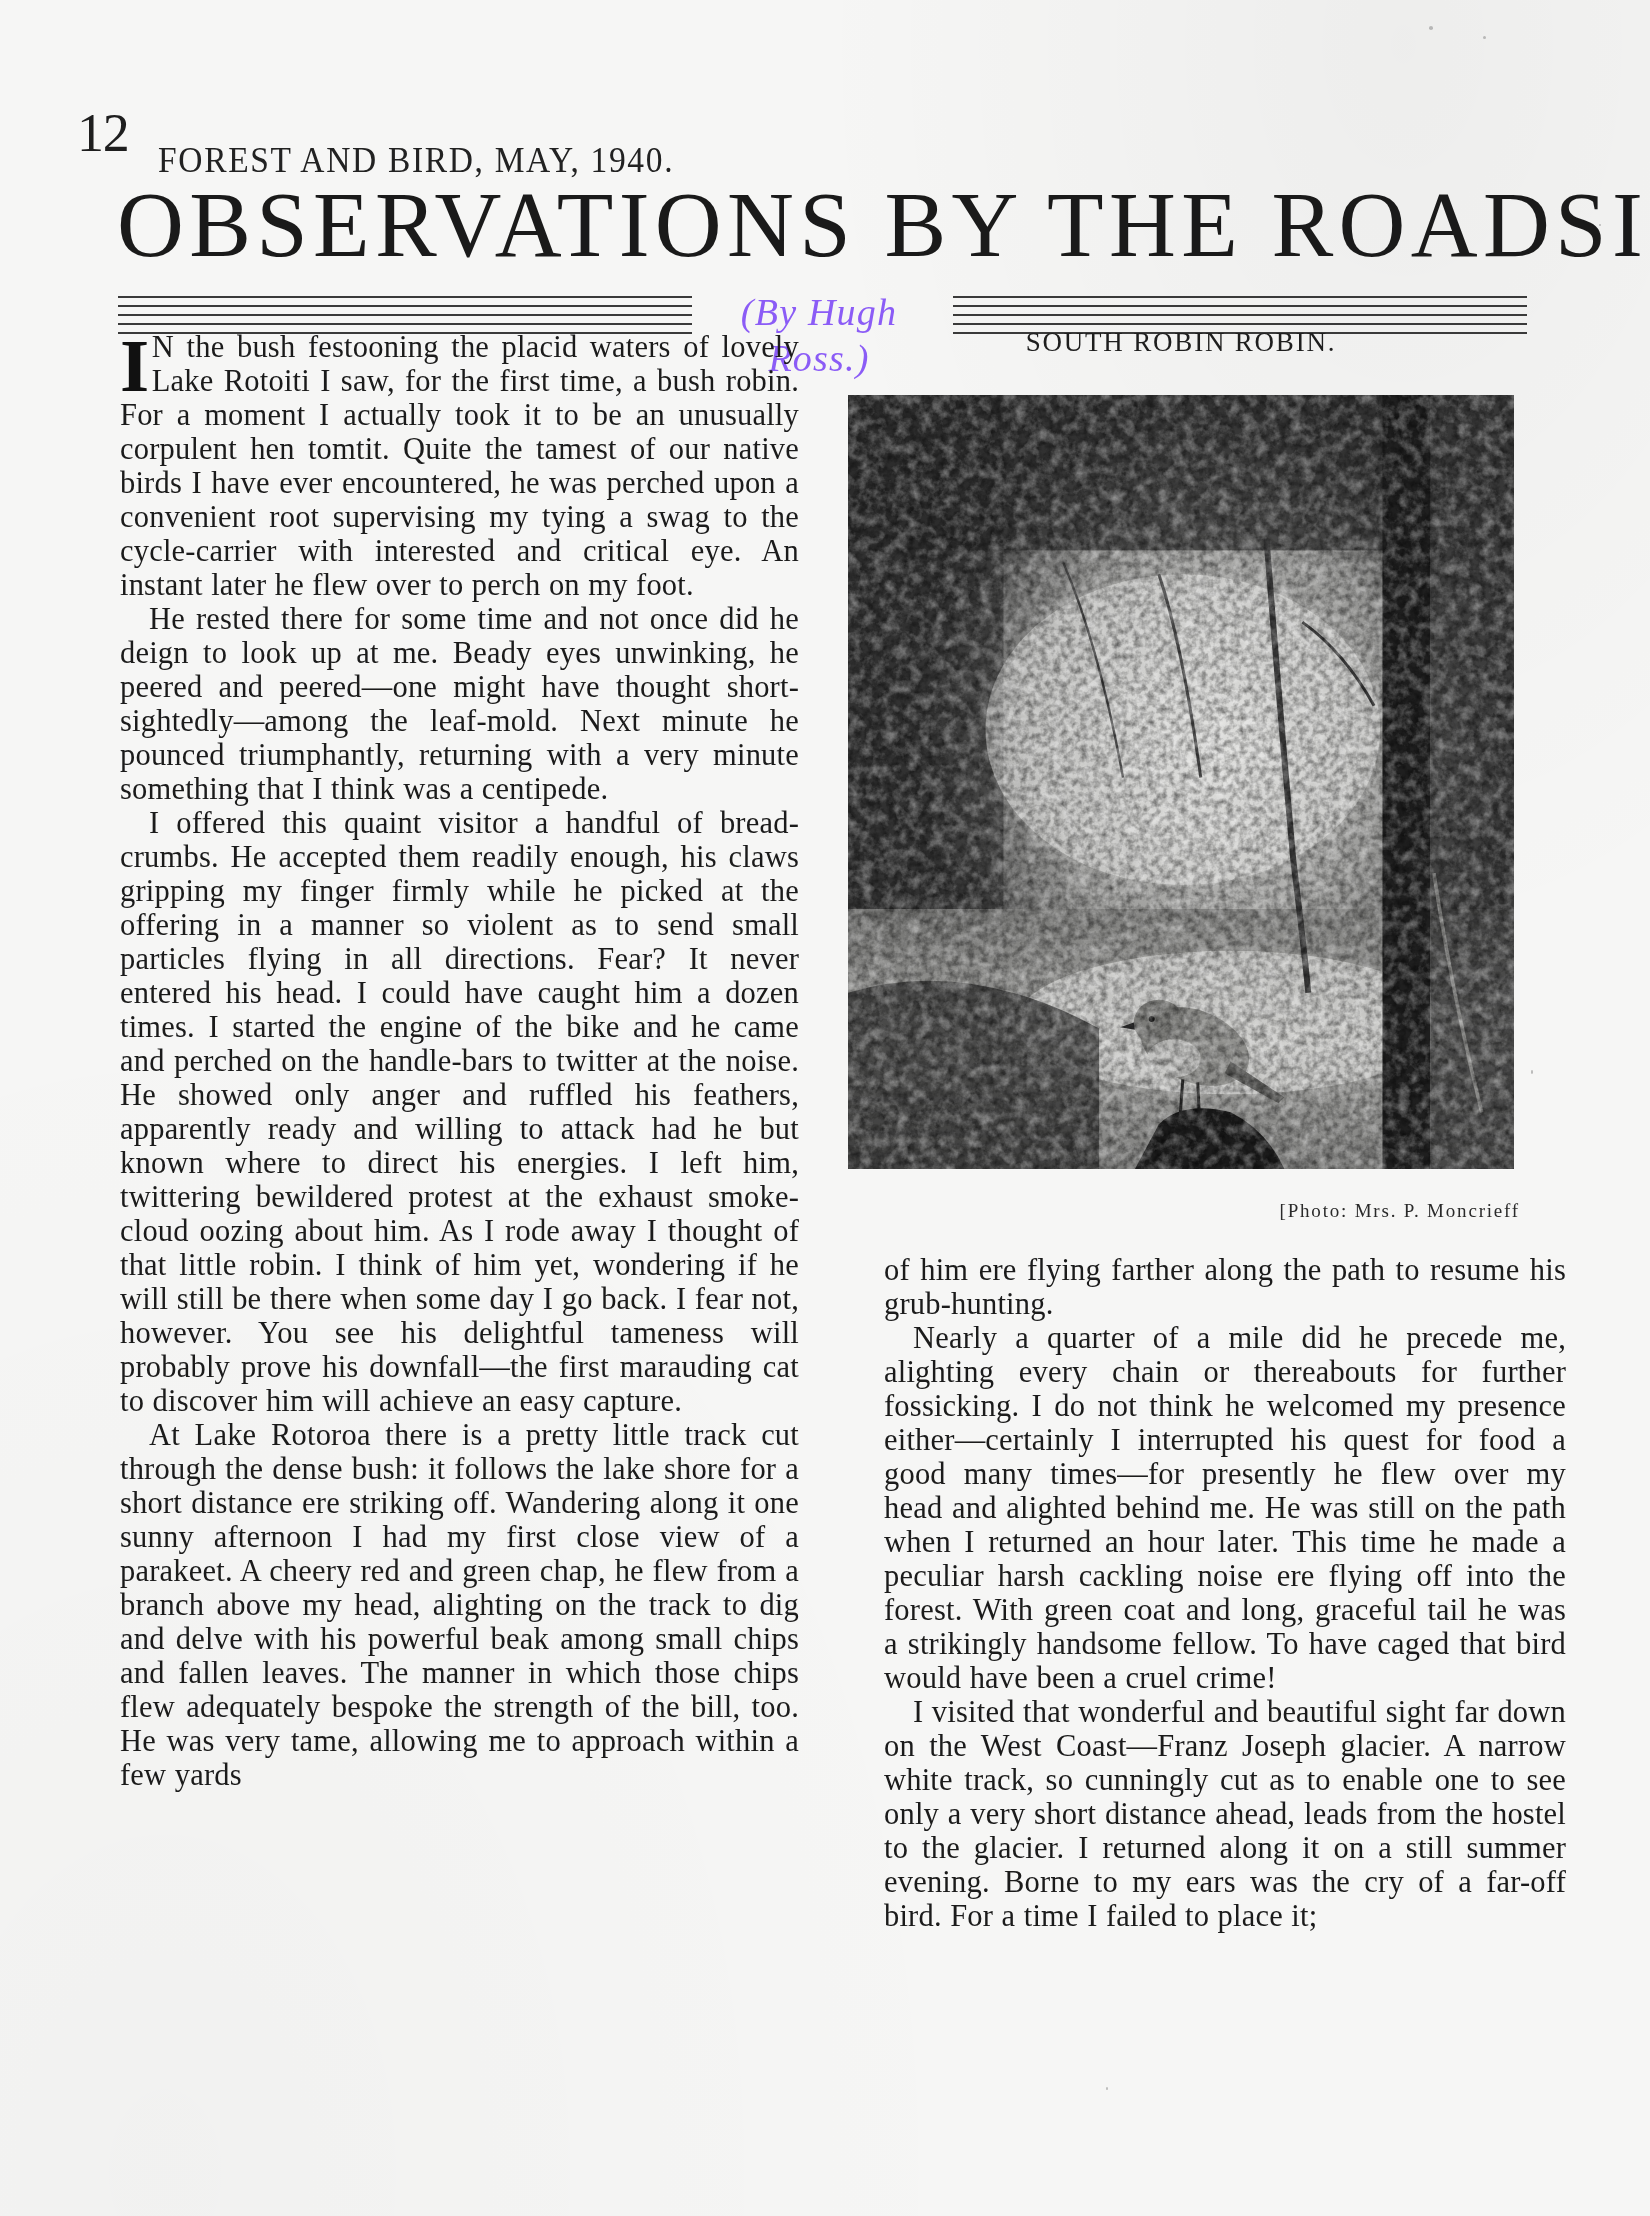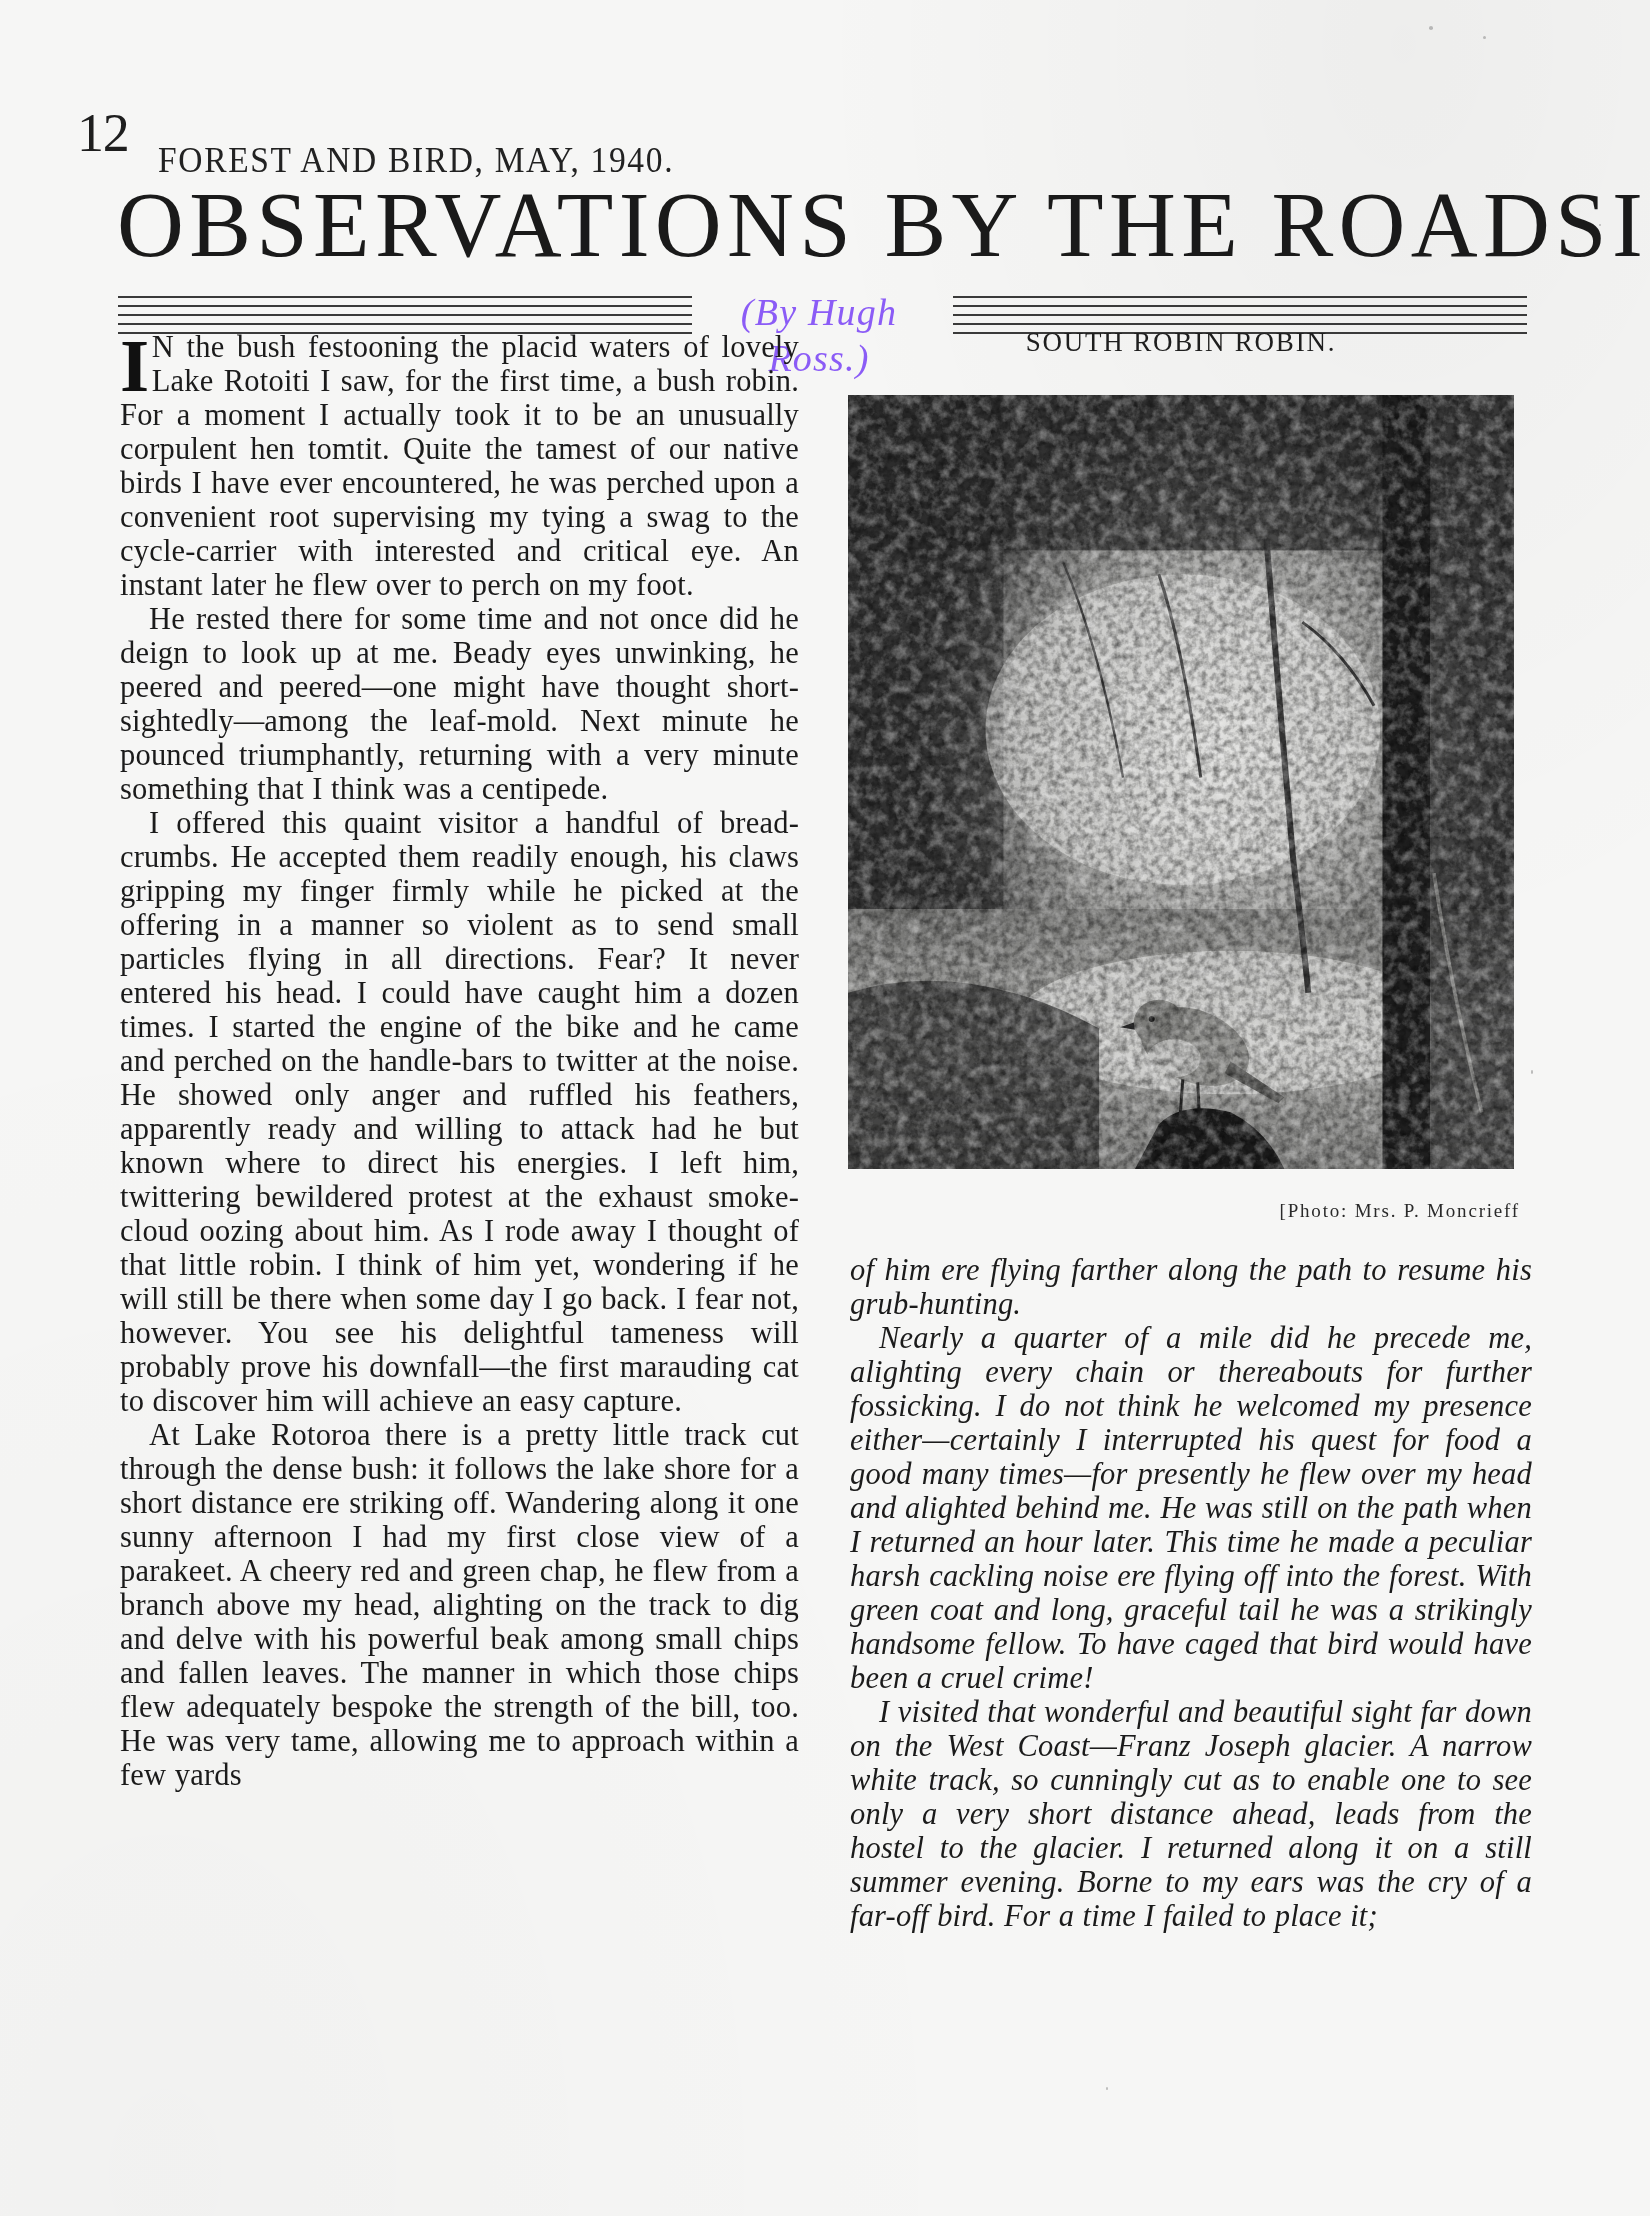--- a/index.html
+++ b/index.html
@@ -49,21 +49,21 @@
     font-size:38px; line-height:1.2; letter-spacing:1.2px; color:#8b5cf6;
   }
 
   
   .column {
     position:absolute; font-size:30.5px; line-height:34px;
     text-align:justify; color:#1b1b1b; letter-spacing:0.2px;
     word-spacing:0.6px;
   }
   .col-left { left:120px; top:330px; width:679px; }
-  .col-right { left:850px; top:1253px; width:682px;font-style:italic; }
+  .col-right { left:884px; top:1253px; width:682px; }
   .column p { margin:0; text-indent:29px; }
   .column p.first { text-indent:0; }
   .dropcap {
     float:left; font-size:75px; line-height:60px; height:62px;
     margin:6px 2.4px 0 0; font-weight:bold; color:#111;
   }
 
   
   .photo-title {
     position:absolute; left:848px; top:329px; width:666px;

